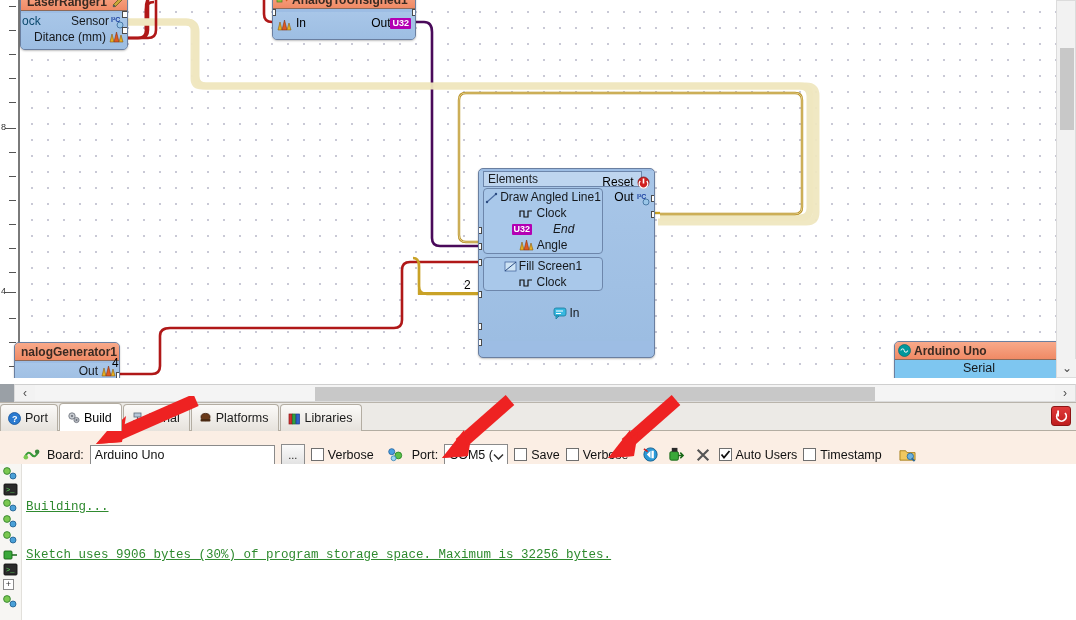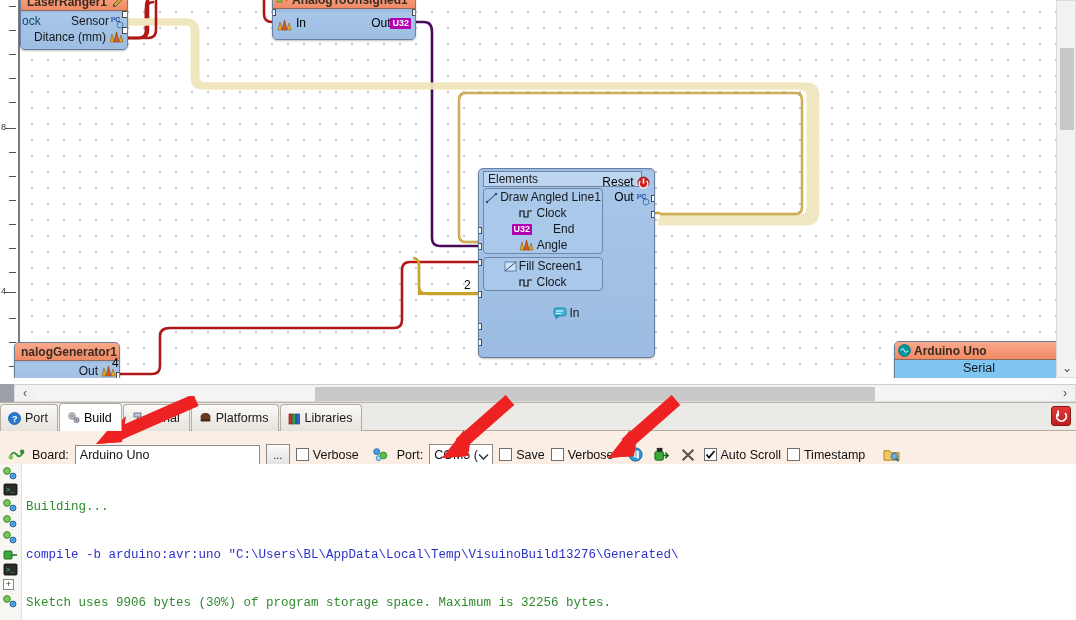--- a/index.html
+++ b/index.html
@@ -156,21 +156,21 @@
     background: linear-gradient(#e03a3a, #bf1d1d);
     border: 1px solid #8d1414; border-radius: 3px;
     display:flex; align-items:center; justify-content:center;
   }
 
   #toolbar {
     position: relative; height: 48px;
     background: #fbeee4;
     border-bottom: 1px solid #cdbfb2;
     display: flex; align-items: center;
-    padding-left: 6px;
+    padding-left: 21px;
     gap: 6px;
     font-size: 12.5px; color: #111;
   }
   .tb-label { white-space: nowrap; }
   .tb-input {
     height: 20px; border: 1px solid #8a8a8a; background: #fff;
     font-size: 12.5px; color: #111; padding: 0 4px;
     font-family: "Liberation Sans", sans-serif;
     line-height: 18px;
   }
@@ -202,21 +202,21 @@
     position: absolute; left: 0; top: 0; width: 22px; bottom: 0;
     background: #f7f6f3; border-right: 1px solid #e2e0db;
   }
   #lines {
     position: absolute; left: 26px; top: 3px; right: 0; bottom: 0;
     font-family: "Liberation Mono", monospace;
     font-size: 12.5px;
     line-height: 16px;
     white-space: pre;
   }
-  .ln { height: 16px; }
+  .ln { height: 16px; text-decoration: underline; }
   .ln.green { color: #2f8a2f; }
   .ln.blue  { color: #2b32c8; }
   .gutter-ic { position: absolute; left: 2px; width: 17px; height: 15px; }
   #expander {
     position:absolute; left:3px; width:11px; height:11px;
     border:1px solid #8a8a8a; background:#fff;
     font-size:9px; line-height:9px; text-align:center; color:#333;
   }
 
   
@@ -393,21 +393,21 @@
           <div class="row">
             <span class="clock-glyph">
               <svg viewBox="0 0 14 11" width="14" height="11">
                   <path d="M1 9 L1 3 L5 3 L5 9 L9 9 L9 3 L13 3" stroke="#111" stroke-width="1.2" fill="none"></path>
                 </svg>
             </span>
             <span style="margin-left:3px;">Clock</span>
           </div>
           <div class="row">
             <span class="badge-u32">U32</span>
-            <span style="margin-left:21px;">End</span>
+            <span style="margin-left:21px;font-style:italic;">End</span>
           </div>
           <div class="row">
             <span class="fire-glyph">
               <svg viewBox="0 0 15 12" width="15" height="12">
                   <path d="M1 11 L3 3 L5 11 Z" fill="#e8b020" stroke="#8a5a10" stroke-width=".6"></path>
                   <path d="M5 11 L7.5 1 L10 11 Z" fill="#e05a20" stroke="#8a3010" stroke-width=".6"></path>
                   <path d="M10 11 L12 4 L14 11 Z" fill="#e8b020" stroke="#8a5a10" stroke-width=".6"></path>
                 </svg>
             </span>
             <span style="margin-left:3px;">Angle</span>
@@ -638,21 +638,21 @@
         <svg viewBox="0 0 18 18" width="16" height="16">
             <path d="M3 3 L15 15 M15 3 L3 15" stroke="#555" stroke-width="2.4" fill="none"></path>
           </svg>
       </span>
       <label class="chk">
         <span class="box">
           <svg viewBox="0 0 11 11" width="11" height="11">
               <path d="M1.5 5.5 L4 8.5 L9.5 2" stroke="#111" stroke-width="1.8" fill="none"></path>
             </svg>
         </span>
-        <span>Auto Scroll</span>
+        <span>Auto Users</span>
       </label>
       <label class="chk">
         <span class="box"></span>
         <span>Timestamp</span>
       </label>
       <span class="tb-icon" style="margin-left:10px;">
         <svg viewBox="0 0 18 18" width="17" height="17">
             <path d="M1 5 L7 5 L8.5 7 L17 7 L17 15 L1 15 Z" fill="#f0c860" stroke="#a07a10" stroke-width=".9"></path>
             <circle cx="12" cy="11" r="3.4" fill="#6ab0e0" stroke="#2a6a9a" stroke-width=".9"></circle>
             <path d="M13.5 13 L16.5 16" stroke="#2a6a9a" stroke-width="2"></path>
@@ -707,21 +707,20 @@
         <span class="gutter-ic" style="top:130px;">
           <svg viewBox="0 0 17 15" width="17" height="15">
               <circle cx="5" cy="5" r="3.4" fill="#7ac850" stroke="#2a7a2a" stroke-width=".8"></circle>
               <circle cx="11" cy="10" r="3" fill="#4aa0d8" stroke="#1a5a8a" stroke-width=".8"></circle>
             </svg>
         </span>
         <span id="expander" style="top:115px;">+</span>
       </div>
       <div id="lines">
         <div class="ln green">Building...</div>
-        <div class="ln blue">compile -b arduino:avr:uno "C:\Users\BL\AppData\Local\Temp\VisuinoBuild13276\Generated\</div>
         <div class="ln green">Sketch uses 9906 bytes (30%) of program storage space. Maximum is 32256 bytes.</div>
         
         
         
         
       </div>
     </div>
   </div>
 
   <svg class="ann" style="left:78px; top:396px; width:130px; height:48px;">

